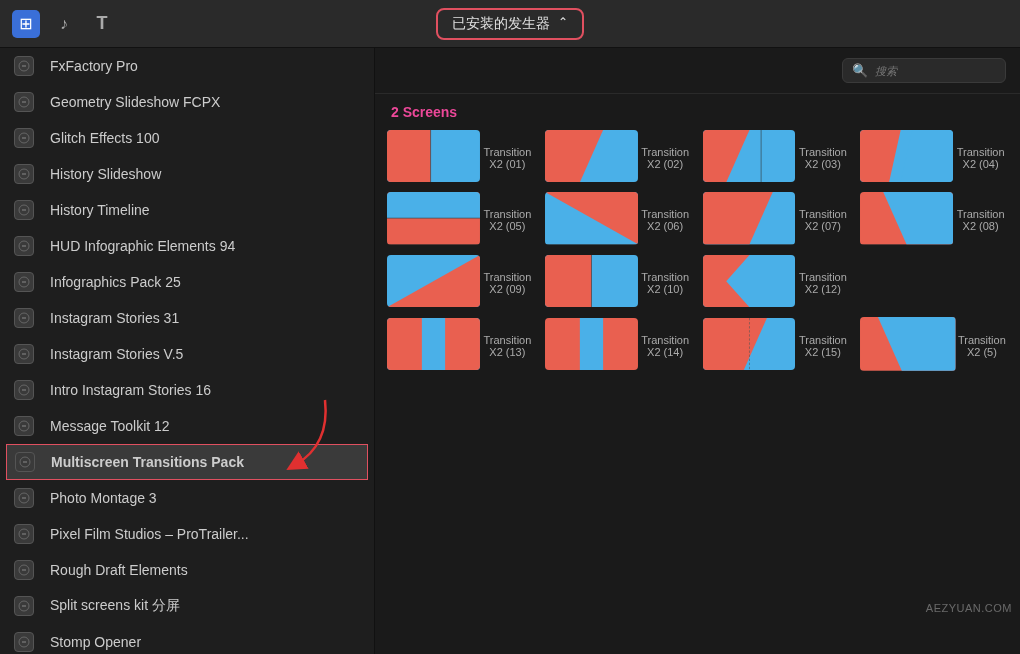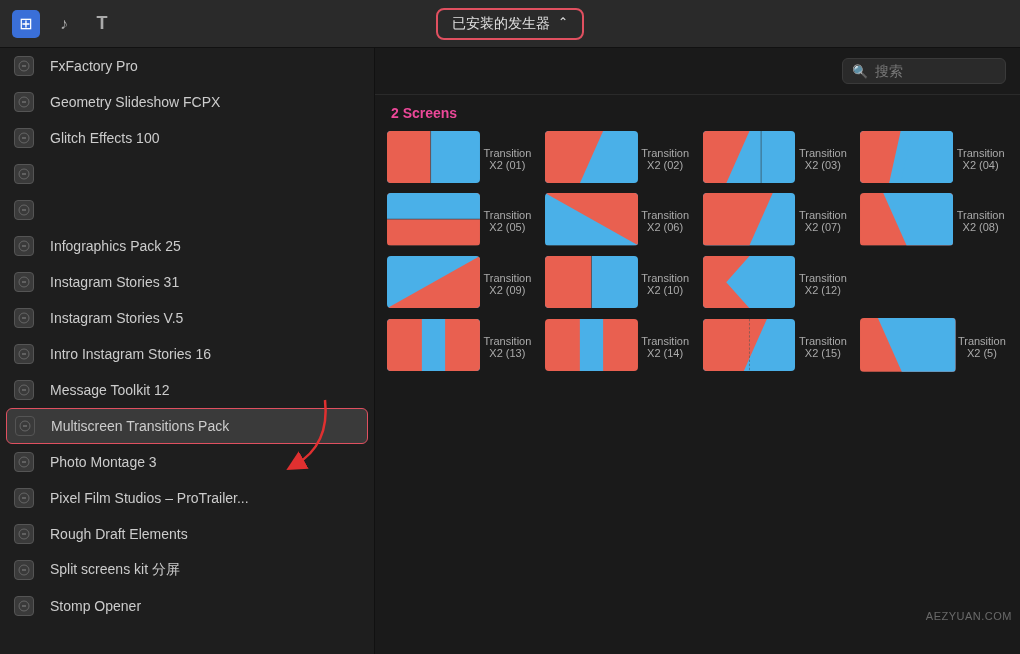--- a/index.html
+++ b/index.html
@@ -87,23 +87,24 @@
       align-items: center;
       padding: 8px 14px;
       cursor: pointer;
       font-size: 14px;
       color: #cccccc;
       gap: 16px;
     }
     .sidebar-item.selected {
       background: #3a3a3a;
       border: 1px solid #e05060;
-      border-radius: 6px;
+      border-radius: 0;
       margin: 0 6px;
       padding: 7px 8px;
+      font-weight: bold;
     }
     .sidebar-item .item-icon {
       width: 20px;
       height: 20px;
       border-radius: 4px;
       background: #3a3a3a;
       border: 1px solid #555;
       display: flex;
       align-items: center;
       justify-content: center;
@@ -138,22 +139,23 @@
       border-radius: 6px;
       padding: 4px 10px;
       gap: 6px;
       border: 1px solid #3a3a3a;
     }
     .search-box input {
       background: transparent;
       border: none;
       outline: none;
       color: #ccc;
-      font-size: 14px;
+      font-size: 11px;
       width: 120px;
+      font-style: italic;
     }
     .search-box input::placeholder { color: #777; }
 
     .section-title {
       padding: 10px 16px 6px;
       font-size: 14px;
       font-weight: 600;
       color: #ec4899;
     }
 
@@ -196,21 +198,21 @@
 
     
     .thumb-svg {
       width: 100%;
       height: 100%;
     }
 
     
     .watermark {
       position: absolute;
-      bottom: 32px;
+      bottom: 40px;
       right: 8px;
       font-size: 11px;
       color: rgba(200,200,200,0.45);
       font-weight: 500;
       letter-spacing: 0.5px;
       pointer-events: none;
     }
   </style>
 </head>
 <body>
@@ -258,28 +260,39 @@
         </div>
         <span class="item-label">Glitch Effects 100</span>
       </div>
       <div class="sidebar-item">
         <div class="item-icon">
           <svg width="12" height="12" viewBox="0 0 12 12">
             <circle cx="6" cy="6" r="5" stroke="#666" stroke-width="1" fill="none"></circle>
             <line x1="4" y1="6" x2="8" y2="6" stroke="#888" stroke-width="1"></line>
           </svg>
         </div>
-      </div>
-      <div class="sidebar-item">
-        <div class="item-icon">
-          <svg width="12" height="12" viewBox="0 0 12 12">
-            <circle cx="6" cy="6" r="5" stroke="#666" stroke-width="1" fill="none"></circle>
-            <line x1="4" y1="6" x2="8" y2="6" stroke="#888" stroke-width="1"></line>
-          </svg>
-        </div>
+        <span class="item-label">History Slideshow</span>
+      </div>
+      <div class="sidebar-item">
+        <div class="item-icon">
+          <svg width="12" height="12" viewBox="0 0 12 12">
+            <circle cx="6" cy="6" r="5" stroke="#666" stroke-width="1" fill="none"></circle>
+            <line x1="4" y1="6" x2="8" y2="6" stroke="#888" stroke-width="1"></line>
+          </svg>
+        </div>
+        <span class="item-label">History Timeline</span>
+      </div>
+      <div class="sidebar-item">
+        <div class="item-icon">
+          <svg width="12" height="12" viewBox="0 0 12 12">
+            <circle cx="6" cy="6" r="5" stroke="#666" stroke-width="1" fill="none"></circle>
+            <line x1="4" y1="6" x2="8" y2="6" stroke="#888" stroke-width="1"></line>
+          </svg>
+        </div>
+        <span class="item-label">HUD Infographic Elements 94</span>
       </div>
       <div class="sidebar-item">
         <div class="item-icon">
           <svg width="12" height="12" viewBox="0 0 12 12">
             <circle cx="6" cy="6" r="5" stroke="#666" stroke-width="1" fill="none"></circle>
             <line x1="4" y1="6" x2="8" y2="6" stroke="#888" stroke-width="1"></line>
           </svg>
         </div>
         <span class="item-label">Infographics Pack 25</span>
       </div>

